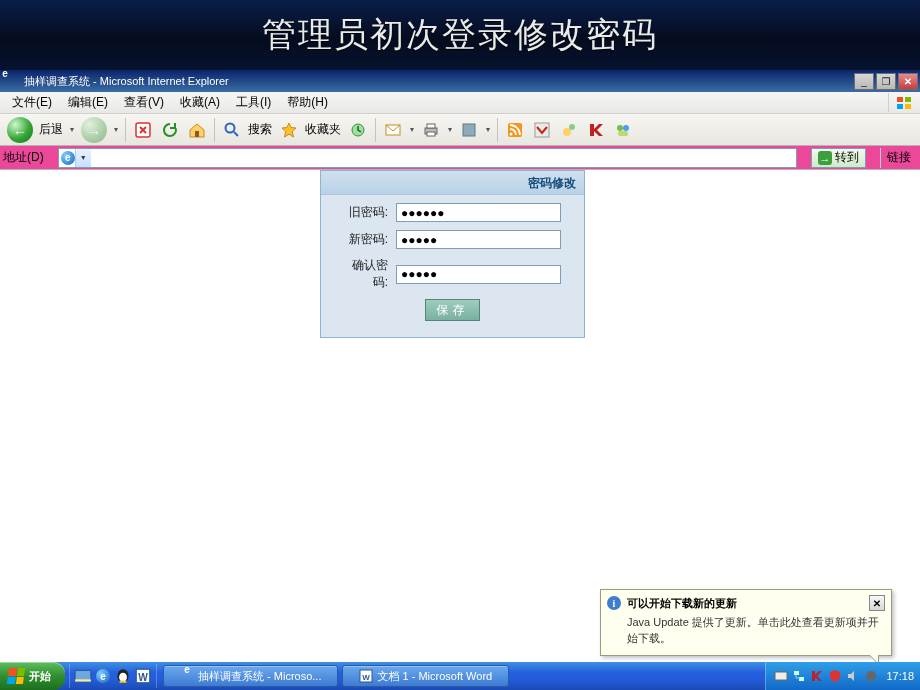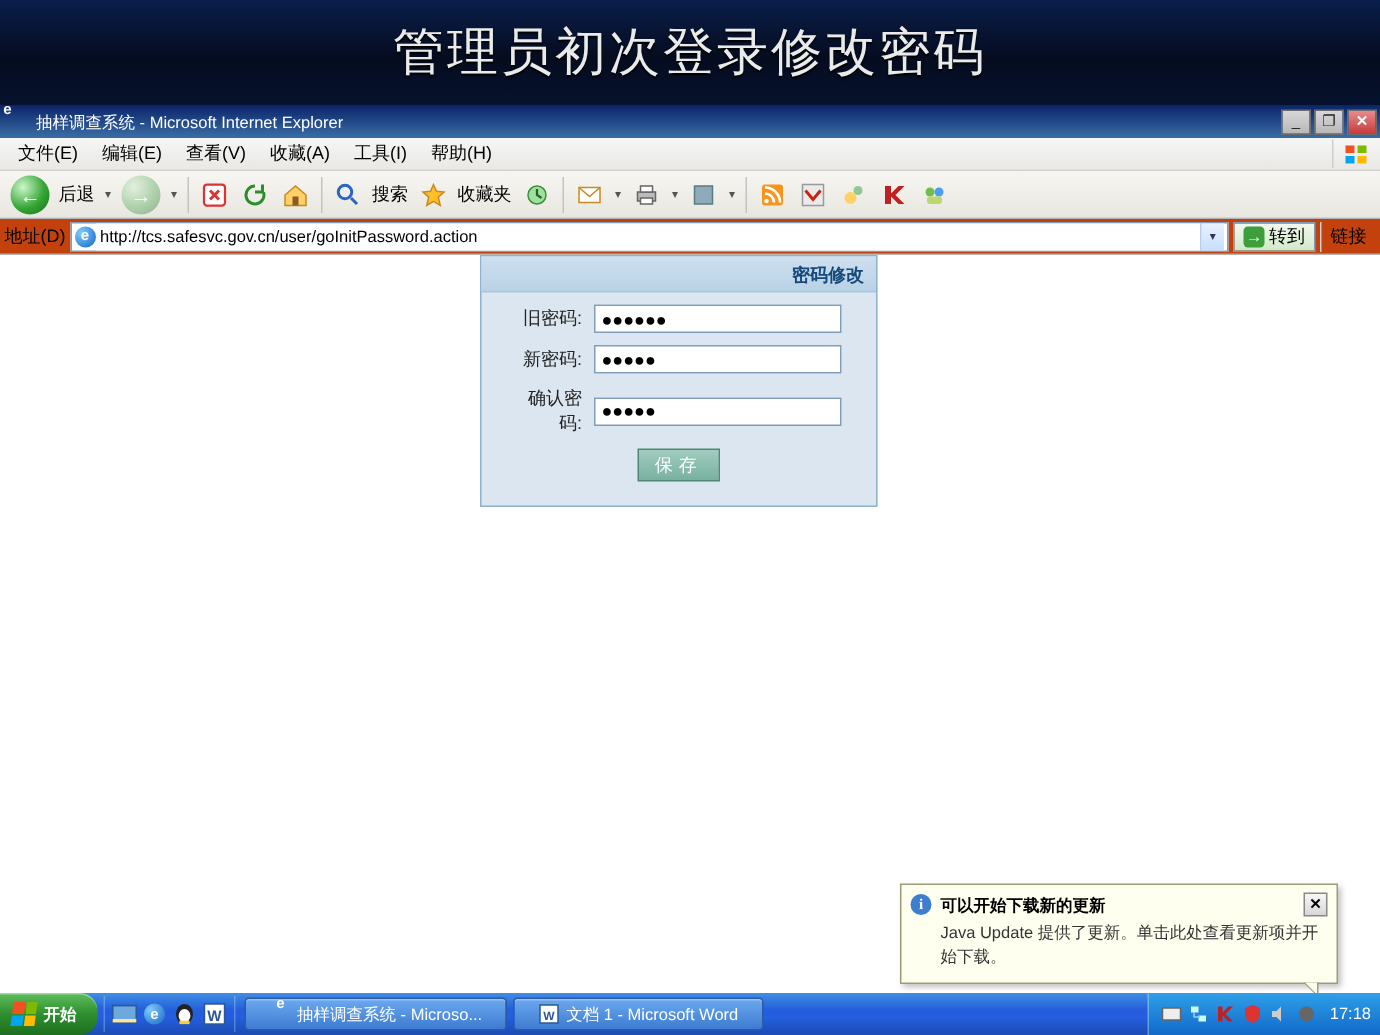--- a/index.html
+++ b/index.html
@@ -28,21 +28,21 @@
 .toolbar { height:32px; background:linear-gradient(180deg,#f7f6f2,#e7e6df); border-bottom:1px solid #b5b5b5; display:flex; align-items:center; padding:0 4px; gap:1px; }
 .tbtn { height:26px; min-width:26px; display:flex; align-items:center; justify-content:center; border:1px solid transparent; border-radius:3px; padding:0 2px; }
 .tbtn.big { min-width:32px; height:28px; border-radius:4px; }
 .navball { width:26px;height:26px;border-radius:50%; background:radial-gradient(circle at 32% 30%,#cdf7cd,#36a636 55%,#147014);display:flex;align-items:center;justify-content:center;color:#fff;font:bold 14px Arial;}
 .drop { width:10px;height:26px;display:flex;align-items:center;justify-content:center;color:#555;font-size:8px;}
 .tlabel { font-size:12px; margin:0 3px 0 2px; }
 .sep { width:1px; height:24px; background:#c3c3c3; margin:0 3px; }
 .ico { width:18px;height:18px;display:inline-block; }
 
 
-.addrbar { height:24px; background:#c2410c; border-bottom:1px solid #b5b5b5; display:flex; align-items:center; padding:0 3px; gap:3px;justify-content:space-between; }
+.addrbar { height:24px; background:#ec4899; border-bottom:1px solid #b5b5b5; display:flex; align-items:center; padding:0 3px; gap:14px;justify-content:space-between; }
 .addrlbl { font-size:12px; }
 .addrbox { flex:1; height:20px; border:1px solid #7f9db9; background:#fff; display:flex; align-items:center; padding:0 2px; }
 .addrbox .ie-e{width:14px;height:14px;}
 .addrinput { flex:1; border:none; outline:none; font-size:11px; padding:0 3px; height:18px; }
 .addrdrop{width:16px;height:18px;background:linear-gradient(180deg,#e9f2fe,#c7deff);border-left:1px solid #b7ccea;display:flex;align-items:center;justify-content:center;font-size:8px;color:#335; }
 .gobtn { height:20px; padding:0 6px; display:flex; align-items:center; gap:3px; border:1px solid #7f9db9; background:linear-gradient(180deg,#f3f9f0,#d1e9c7); font-size:12px; }
 .gobtn .arrow{width:14px;height:14px;border-radius:3px;background:#3c9f3c;display:flex;align-items:center;justify-content:center;color:#fff;font:bold 11px Arial;}
 .linkbtn { padding:0 6px; font-size:12px; height:20px; display:flex; align-items:center; border-left:1px solid #cfcfcf; }
 
 
@@ -215,21 +215,20 @@
         <circle cx="12" cy="7" r="3" fill="#4a9ff0"></circle>
         <rect x="4" y="10" width="10" height="5" rx="2" fill="#bdd86e"></rect>
       </svg>
     </div>
 </div>
 
 <div class="addrbar">
   <span class="addrlbl">地址(D)</span>
   <div class="addrbox">
     <span class="ie-e"></span>
-    <input class="addrinput" value="http://tcs.safesvc.gov.cn/user/goInitPassword.action" style="">
     <span class="addrdrop">▾</span>
   </div>
   <div class="gobtn">
       <span class="arrow">→</span>
       <span>转到</span>
     </div>
   <div class="linkbtn">链接</div>
 </div>
 
 <div class="page">

